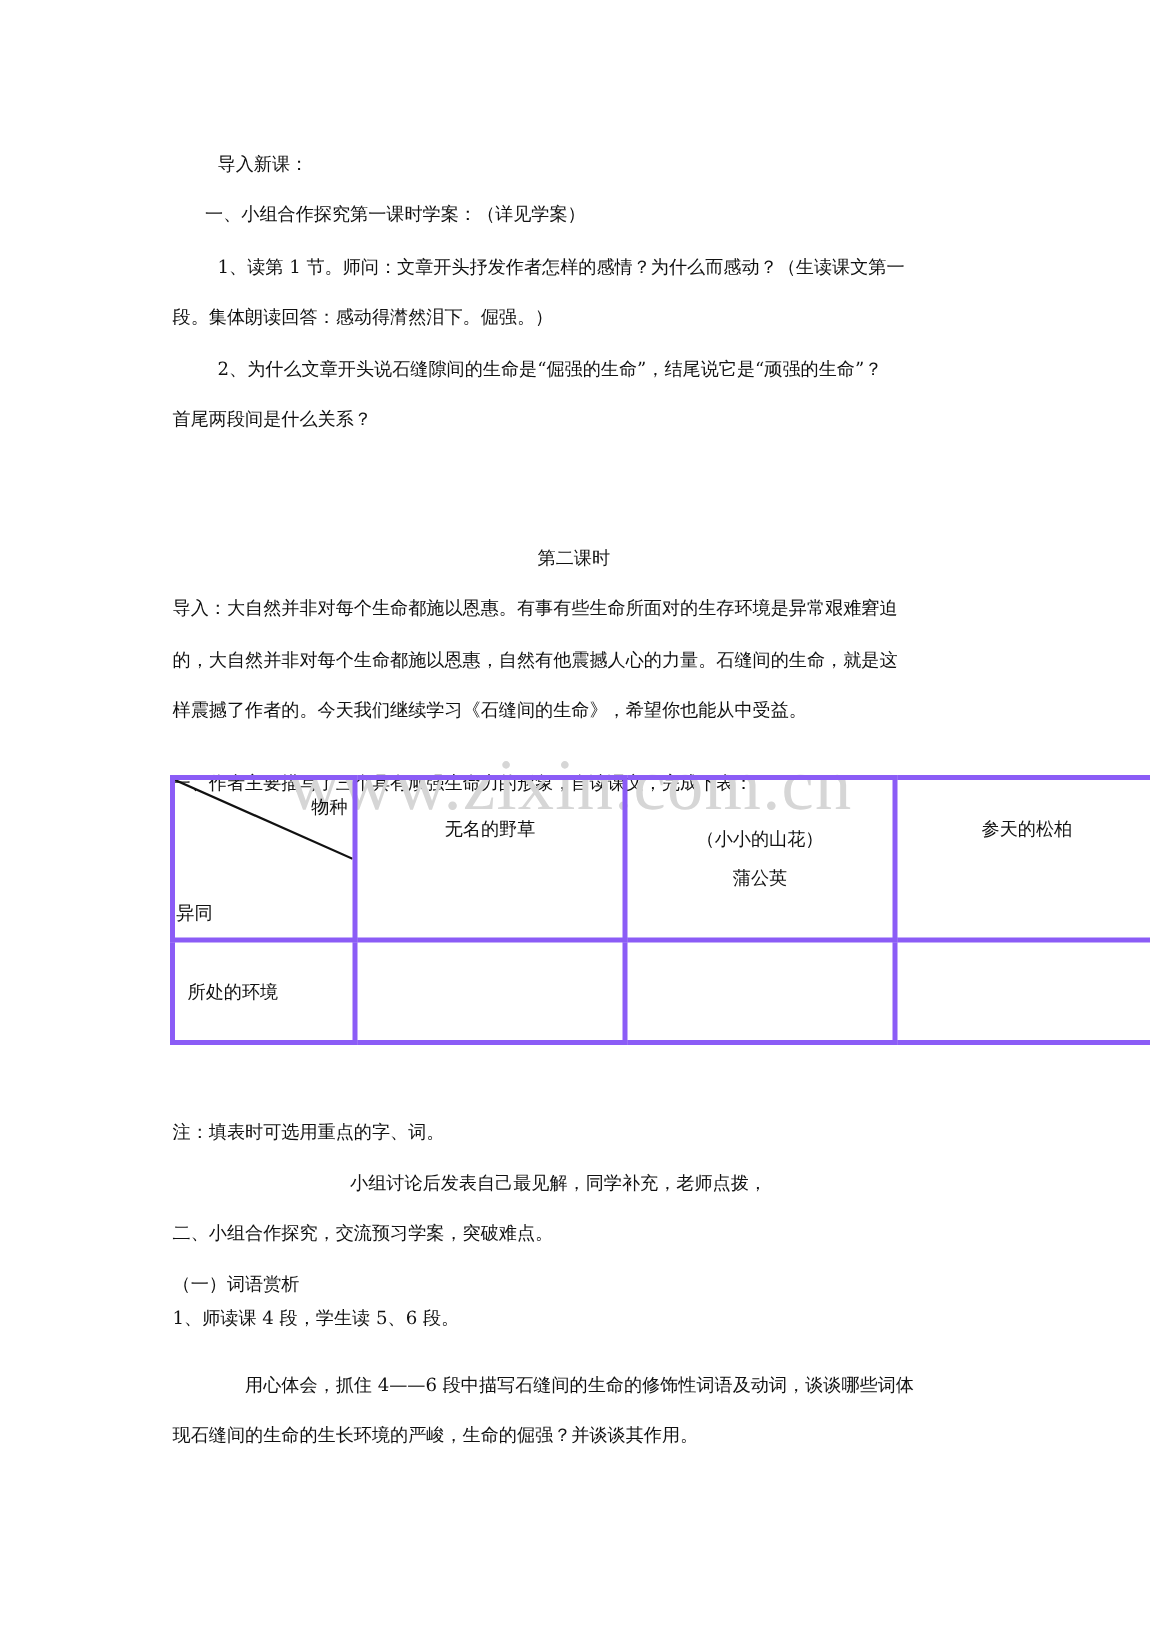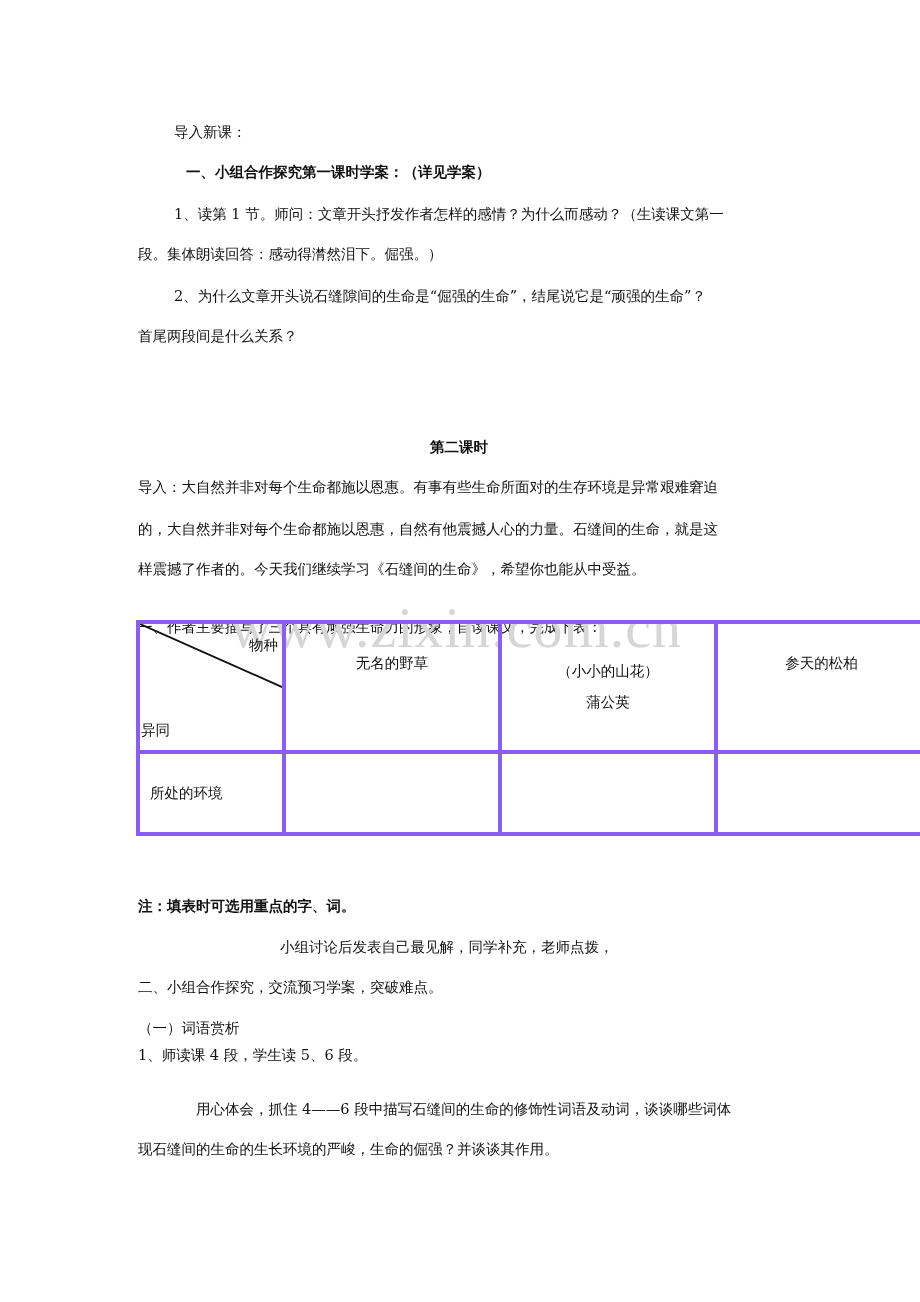--- a/index.html
+++ b/index.html
@@ -1,40 +1,40 @@
 <!DOCTYPE html>
 <html><head>
   <meta charset="utf-8">
   <style>
     html, body { margin: 0; padding: 0; background: #ffffff; }
     body { width: 920px; height: 1302px; position: relative; overflow: hidden;
       font-family: "DejaVu Serif", "Liberation Serif", serif; color: #111; font-size: 14.5px; }
     .line { position: absolute; white-space: nowrap; line-height: 18px; }
-    .bold { font-weight: bold; }
+    .bold { font-weight: normal; }
     .watermark { position: absolute; left: 230px; top: 598px; font-family: Liberation Serif, serif;
       font-size: 58px; color: #d6d6d6; letter-spacing: 1px; line-height: 60px; z-index: 0; }
     table.grid { position: absolute; left: 136px; top: 620px; border-collapse: collapse; z-index: 1;
       width: 647px; table-layout: fixed; }
     table.grid td { border: 4px solid #8b5cf6; padding: 16px; font-size: 14.5px; vertical-align: middle; position: relative; }
     .hdr-row td { height: 80px; }
     .body-row td { height: 46px; }
     .last-row td { height: 41px; }
     .c0 { width: 110px; } .c1 { width: 180px; } .c2 { width: 180px; } .c3 { width: 175px; }
     .diag { position: absolute; left: 0; top: 0; width: 100%; height: 100%; }
     .diag-top { position: absolute; right: 4px; top: 12px; }
     .diag-bot { position: absolute; left: 1px; bottom: 10px; }
     .center { text-align: center; }
     .rowlabel { padding-left: 10px !important; }
   </style>
 </head>
 <body>
 
 <div>
   <div class="line" style="left:174px; top:123px;">导入新课：</div>
-  <div class="line" style="left:186px; top:163px;font-weight:bold;">一、小组合作探究第一课时学案：（详见学案）</div>
+  <div class="line" style="left:164px; top:163px;">一、小组合作探究第一课时学案：（详见学案）</div>
   <div class="line" style="left:174px; top:205px;">1、读第 1 节。师问：文章开头抒发作者怎样的感情？为什么而感动？（生读课文第一</div>
   <div class="line" style="left:138px; top:245px;">段。集体朗读回答：感动得潸然泪下。倔强。）</div>
   <div class="line" style="left:174px; top:287px;">2、为什么文章开头说石缝隙间的生命是“倔强的生命”，结尾说它是“顽强的生命”？</div>
   <div class="line" style="left:138px; top:327px;">首尾两段间是什么关系？</div>
 
   <div class="line bold" style="left:430px; top:438px;">第二课时</div>
   <div class="line" style="left:138px; top:478px;">导入：大自然并非对每个生命都施以恩惠。有事有些生命所面对的生存环境是异常艰难窘迫</div>
   <div class="line" style="left:138px; top:520px;">的，大自然并非对每个生命都施以恩惠，自然有他震撼人心的力量。石缝间的生命，就是这</div>
   <div class="line" style="left:138px; top:560px;">样震撼了作者的。今天我们继续学习《石缝间的生命》，希望你也能从中受益。</div>
   <div class="line" style="left:138px; top:618px;">一、作者主要描写了三个具有顽强生命力的形象，自读课文，完成下表：</div>

